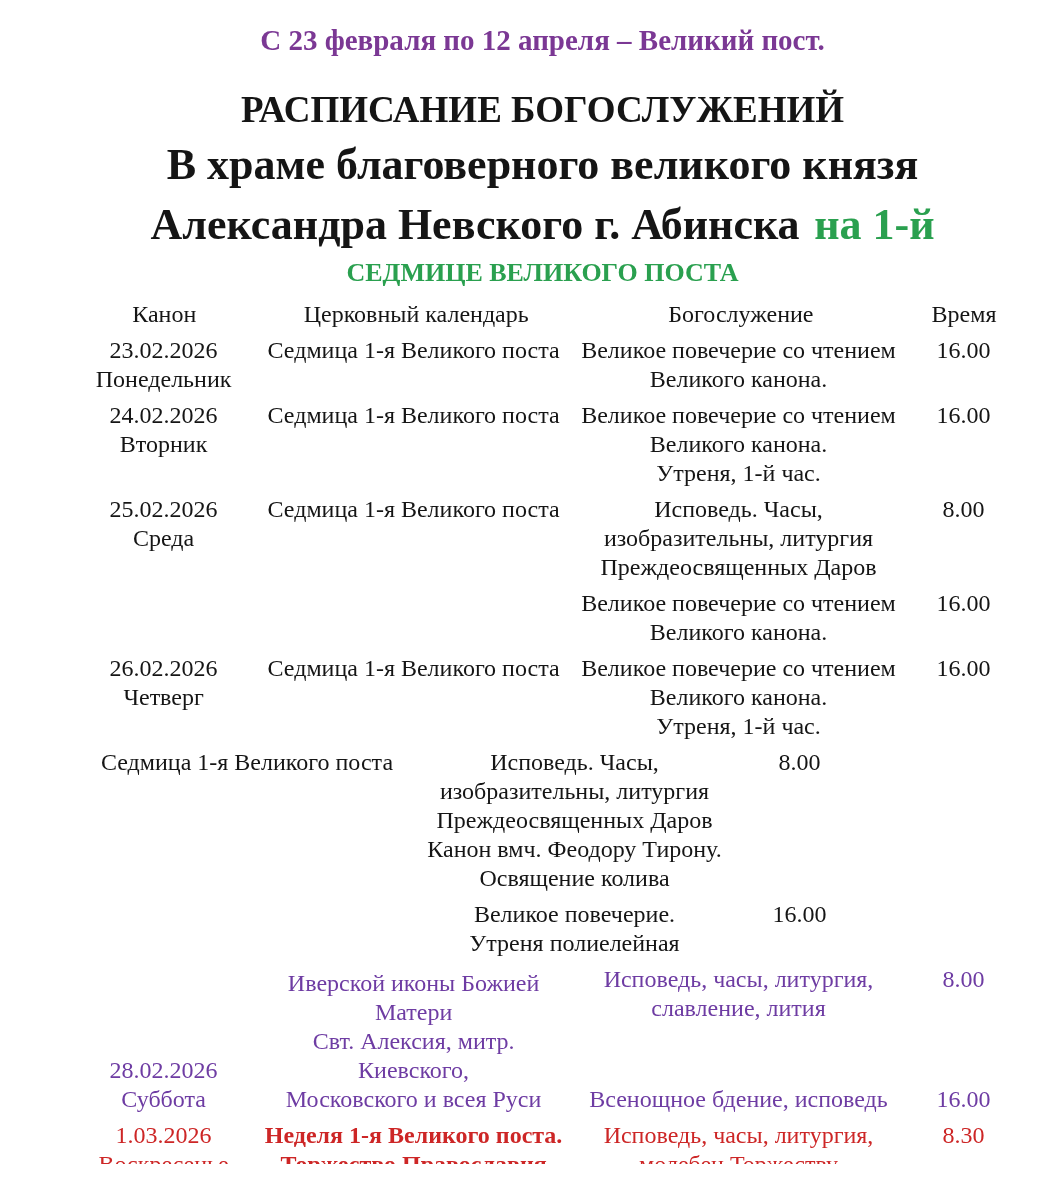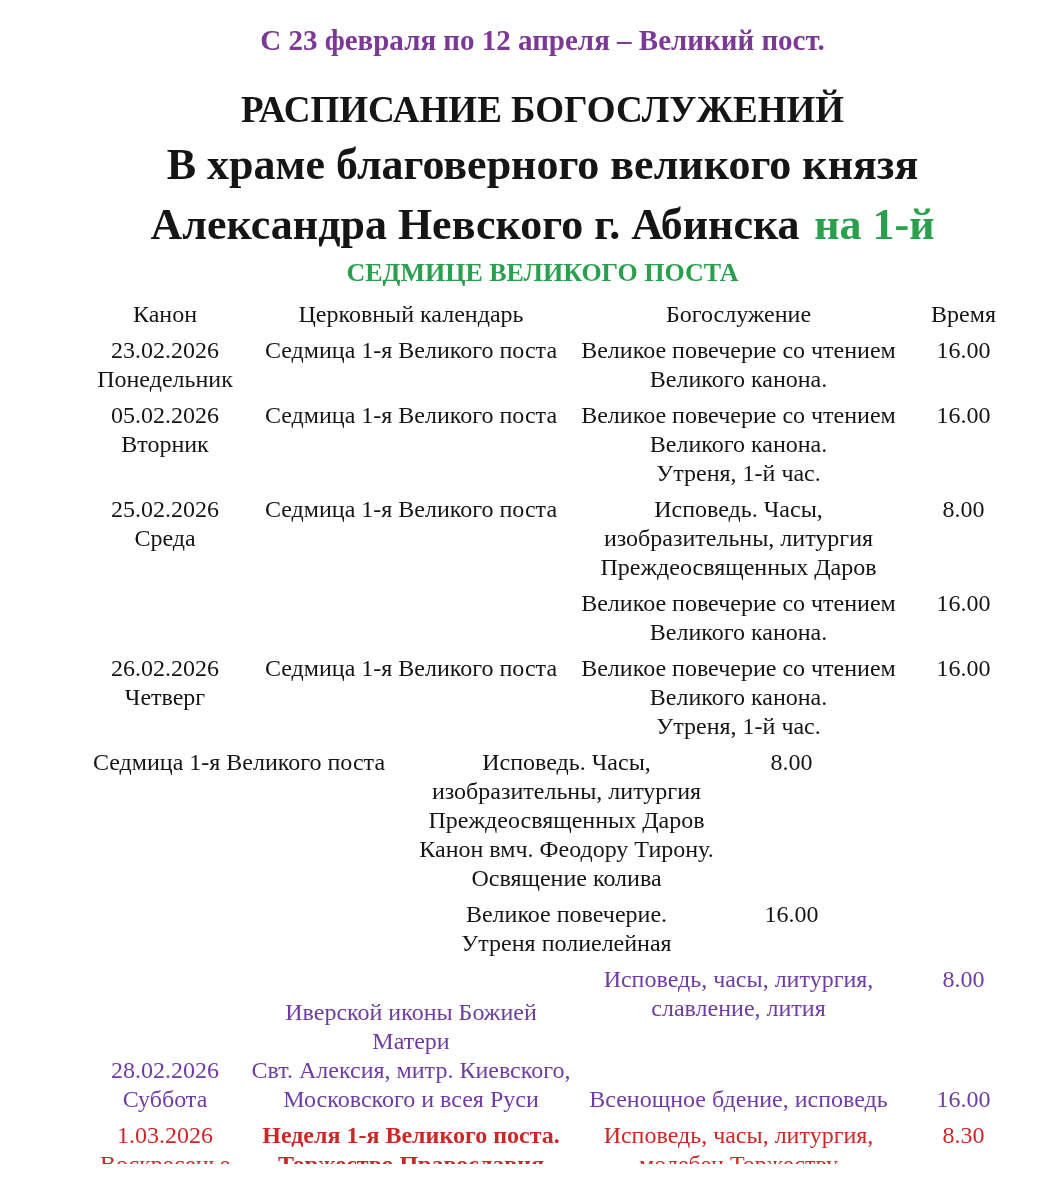--- a/index.html
+++ b/index.html
@@ -38,21 +38,21 @@
   .green-inline { color: var(--green, #2AA04F); margin-left: 0.33em; }
   
   .schedule {
     margin: 10px 0 0 62px;
     width: 942px;
     font-size: 24px;
     line-height: 29px;
   }
   .row { display: flex; align-items: flex-start; margin-top: 7px; }
   .cell-date { width: 172px; text-align: center; white-space: pre-line; }
-  .cell-cal  { width: 320px; text-align: center; white-space: pre-line; }
+  .cell-cal  { width: 320px; text-align: center; white-space: pre-line; margin-left: 8px; }
   .services  { width: 450px; display: flex; flex-direction: column; }
   .block     { display: flex; align-items: flex-start; }
   .block + .block { margin-top: 7px; }
   .svc  { width: 335px; text-align: center; white-space: pre-line; }
   .time { width: 115px; text-align: center; }
   .header-row .cell-svc-head { width: 335px; text-align: center; }
   .header-row .cell-time-head { width: 115px; text-align: center; }
   .mt-lg { margin-top: 62px !important; }
   .bold { font-weight: bold; }
   .purple { color: var(--purple, #6E3CA3); align-items: flex-end; }
@@ -88,21 +88,21 @@
       <div class="services">
         <div class="block">
           <div class="svc">Великое повечерие со чтением
 Великого канона.</div>
           <div class="time">16.00</div>
         </div>
       </div>
     </div>
 
     <div class="row">
-      <div class="cell-date">05.02.2026
+      <div class="cell-date">24.02.2026
 Вторник</div>
       <div class="cell-cal">Седмица 1-я Великого поста</div>
       <div class="services">
         <div class="block">
           <div class="svc">Великое повечерие со чтением
 Великого канона.
 Утреня, 1-й час.</div>
           <div class="time">16.00</div>
         </div>
       </div>

